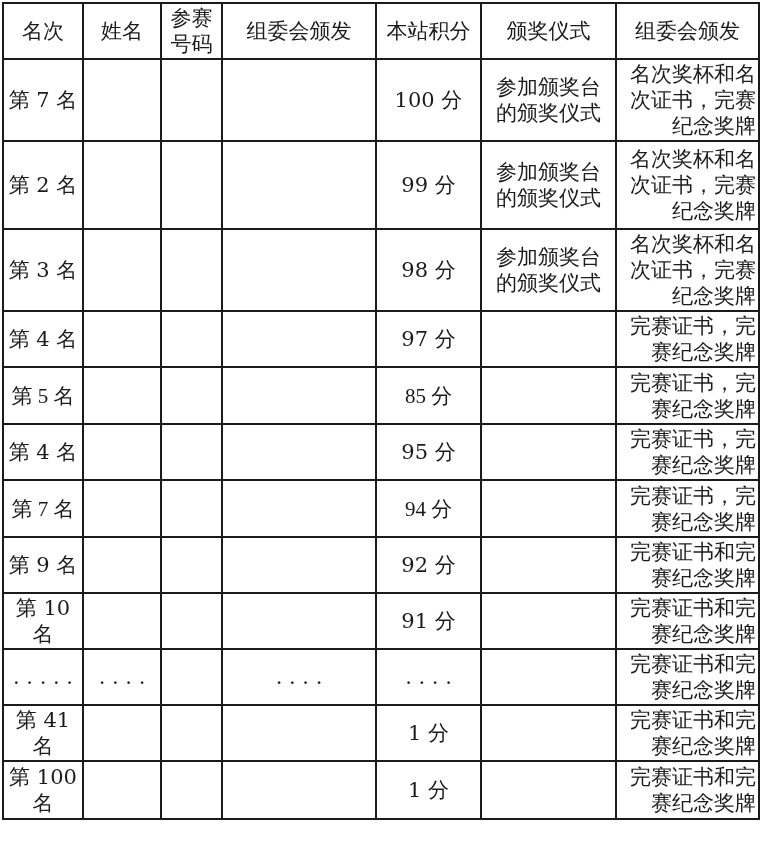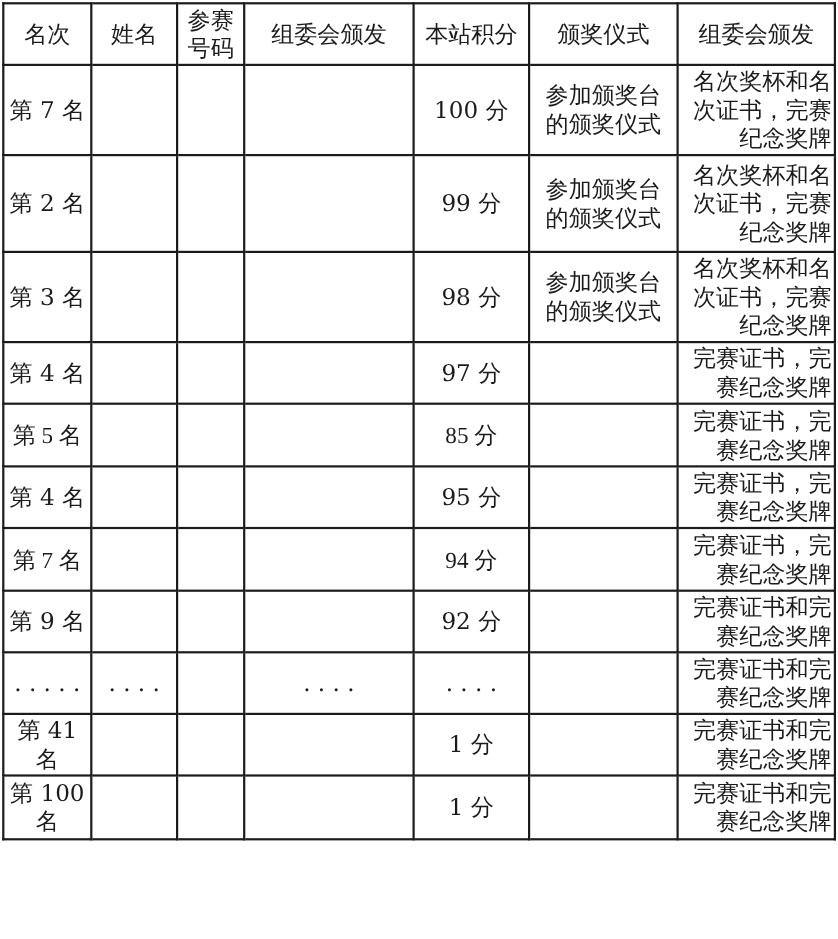--- a/index.html
+++ b/index.html
@@ -158,20 +158,31 @@
     <tr class="r8">
       <td>第 9 名</td>
       <td></td>
       <td></td>
       <td></td>
       <td>92 分</td>
       <td></td>
       <td class="award-cell">完赛证书和完
 赛纪念奖牌</td>
     </tr>
+    <tr class="r9">
+      <td>第 10
+名</td>
+      <td></td>
+      <td></td>
+      <td></td>
+      <td>91 分</td>
+      <td></td>
+      <td class="award-cell">完赛证书和完
+赛纪念奖牌</td>
+    </tr>
     <tr class="r10">
       <td>. . . . .</td>
       <td>. . . .</td>
       <td></td>
       <td>. . . .</td>
       <td>. . . .</td>
       <td></td>
       <td class="award-cell">完赛证书和完
 赛纪念奖牌</td>
     </tr>

